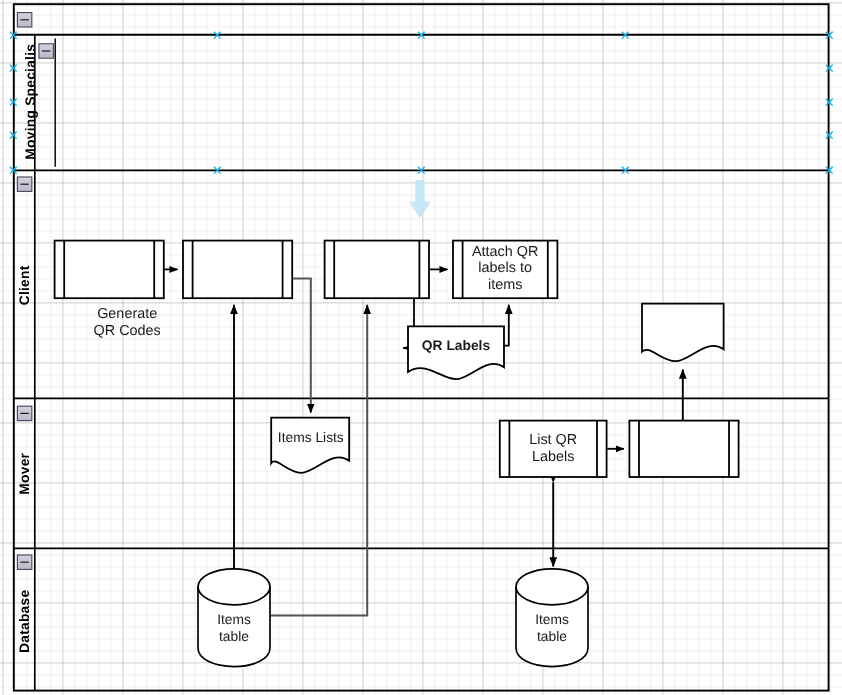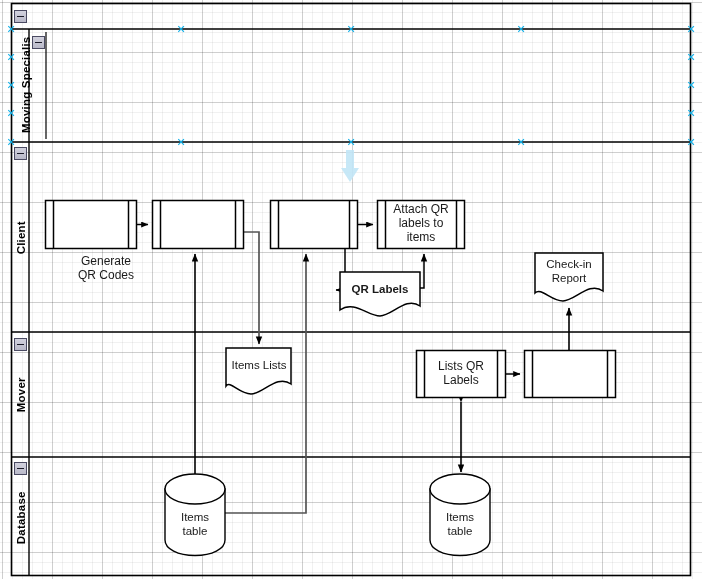--- a/index.html
+++ b/index.html
@@ -198,26 +198,24 @@
   <div class="collapse" style="left:32px;top:36px;"></div>
   <div class="collapse" style="left:14px;top:147px;"></div>
   <div class="collapse" style="left:14px;top:338px;"></div>
   <div class="collapse" style="left:14px;top:462px;"></div>
 
   <div class="lbl node-label" style="left:69px;top:210px;width:74px;margin-top:44px;">Generate
 QR Codes</div>
   <div class="lbl node-label" style="left:386px;top:202px;width:70px;text-align:center;">Attach QR
 labels to
 items</div>
-  <div class="lbl node-label" style="left:425px;top:359px;width:72px;">Lists QR
+  <div class="lbl node-label" style="left:425px;top:359px;width:72px;">List QR
 Labels</div>
 
   <div class="lbl doc-label" style="left:343px;top:283px;width:74px;font-weight:bold;">QR Labels</div>
-  <div class="lbl doc-label" style="left:536px;top:258px;width:66px;">Check-in
-Report</div>
   <div class="lbl doc-label" style="left:228px;top:359px;width:62px;">Items Lists</div>
 
   <div class="lbl db-label" style="left:165px;top:511px;width:60px;">Items
 table</div>
   <div class="lbl db-label" style="left:430px;top:511px;width:60px;">Items
 table</div>
 
   <svg class="droparrow" style="left:340px;top:148px;" width="20" height="36" viewBox="0 0 20 36">
     <path d="M6,2 L14,2 L14,20 L19,20 L10,34 L1,20 L6,20 Z" fill="#c2e6f7"></path>
   </svg>

